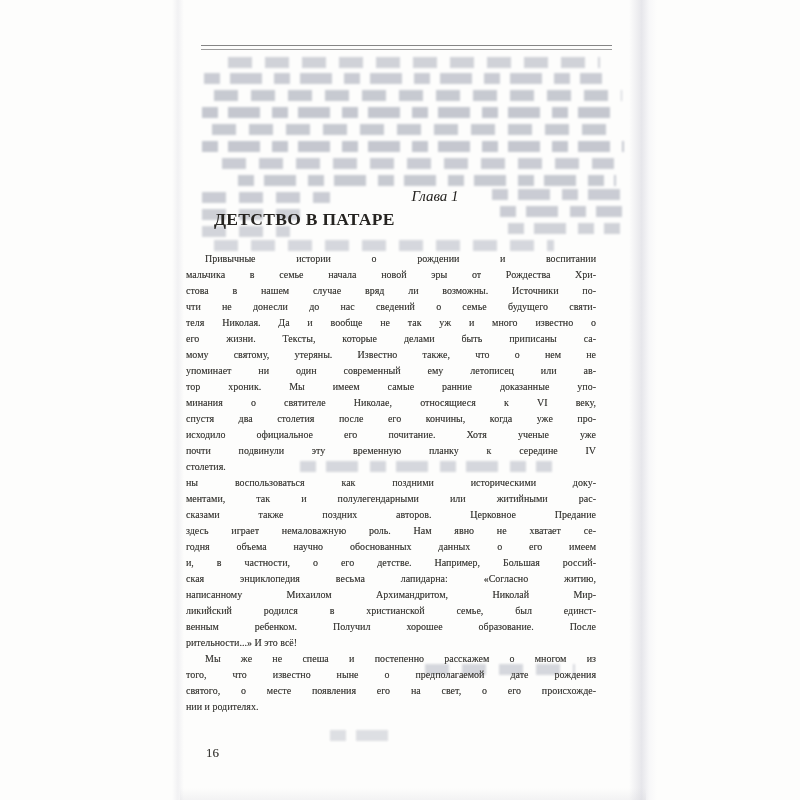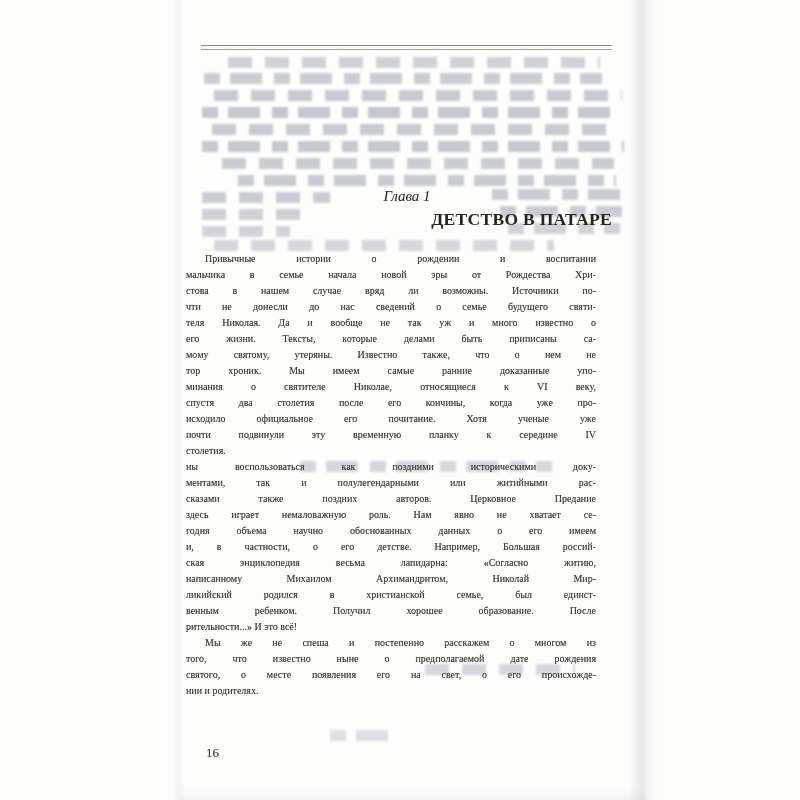--- a/index.html
+++ b/index.html
@@ -24,25 +24,25 @@
     border-top:1.5px solid #858585;border-bottom:1px solid #9c9c9c;
   }
 
   
   .ghost{position:absolute;height:11px;filter:blur(1.3px);pointer-events:none;}
   .ga{background:repeating-linear-gradient(90deg,var(--ghost) 0 24px,transparent 24px 37px);}
   .gb{background:repeating-linear-gradient(90deg,var(--ghost) 0 16px,transparent 16px 26px,var(--ghost) 26px 58px,transparent 58px 70px);}
 
   .chapter-label{
     position:absolute;left:202px;top:188px;width:410px;
-    text-align:center;font-style:italic;font-size:15px;color:var(--heading);
+    text-align:center;font-style:italic;font-size:15px;color:var(--heading);padding-left:28px;
   }
   .chapter-title{
-    position:absolute;left:202px;top:209px;width:410px;
-    text-align:right;font-weight:bold;font-size:17.5px;letter-spacing:.3px;color:var(--heading);
+    position:absolute;left:214px;top:209px;width:410px;
+    text-align:left;font-weight:bold;font-size:17.5px;letter-spacing:.3px;color:var(--heading);
   }
 
   .body-text{
     position:absolute;left:186px;top:251px;width:410px;
     font-size:10px;color:var(--ink);
     text-shadow:0 0 .4px rgba(61,59,55,.55);
   }
   .line{height:16px;line-height:16px;text-align:justify;text-align-last:justify;}
   .line.first{text-indent:19px;}
   .line.last{text-align-last:left;}
@@ -89,20 +89,21 @@
   <div class="chapter-title">ДЕТСТВО В ПАТАРЕ</div>
 
   <div class="body-text" id="body-text">
       <div class="line first">Привычные истории о рождении и воспитании</div>
       <div class="line">мальчика в семье начала новой эры от Рождества Хри-</div>
       <div class="line">стова в нашем случае вряд ли возможны. Источники по-</div>
       <div class="line">чти не донесли до нас сведений о семье будущего святи-</div>
       <div class="line">теля Николая. Да и вообще не так уж и много известно о</div>
       <div class="line">его жизни. Тексты, которые делами быть приписаны са-</div>
       <div class="line">мому святому, утеряны. Известно также, что о нем не</div>
+      <div class="line">упоминает ни один современный ему летописец или ав-</div>
       <div class="line">тор хроник. Мы имеем самые ранние доказанные упо-</div>
       <div class="line">минания о святителе Николае, относящиеся к VI веку,</div>
       <div class="line">спустя два столетия после его кончины, когда уже про-</div>
       <div class="line">исходило официальное его почитание. Хотя ученые уже</div>
       <div class="line">почти подвинули эту временную планку к середине IV</div>
       <div class="line last">столетия.</div>
       <div class="line">ны воспользоваться как поздними историческими доку-</div>
       <div class="line">ментами, так и полулегендарными или житийными рас-</div>
       <div class="line">сказами также поздних авторов. Церковное Предание</div>
       <div class="line">здесь играет немаловажную роль. Нам явно не хватает се-</div>

